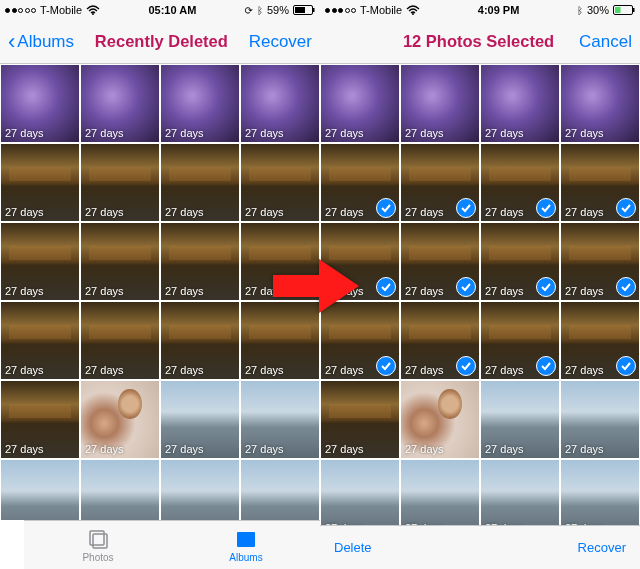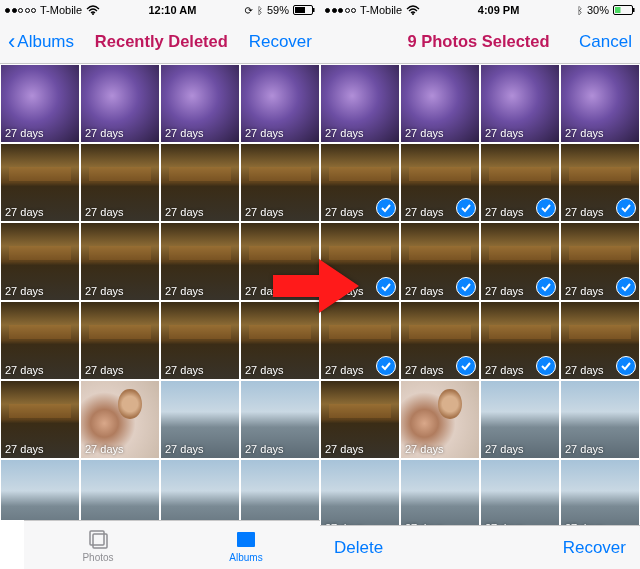--- a/index.html
+++ b/index.html
@@ -38,21 +38,21 @@
   .city { background: linear-gradient(#a7c3d9 0%, #c9d8e3 40%, #7a8a94 60%, #5c6a74 100%); }
   .selfie { background: radial-gradient(circle at 30% 55%, #d9a88a 0%, #b07c5e 20%, #e0cfc4 45%, #c9b8a8 100%); }
   .selfie::after { content: ""; position: absolute; right: 22%; top: 10%; width: 30%; height: 40%; background: radial-gradient(circle, #d9b08c 40%, #a8764e 70%); border-radius: 50%; }
 
   .tabbar { height: 49px; background: #f7f7f8; border-top: 1px solid #c8c8c9; display: flex; margin-left: 24px; }
   .tab { flex: 1; display: flex; flex-direction: column; align-items: center; justify-content: center; gap: 2px; font-size: 10px; color: #8e8e93; }
   .tab.active { color: #007aff; }
   .tab svg { width: 24px; height: 22px; }
 
   .toolbar { height: 44px; background: #f7f7f8; border-top: 1px solid #c8c8c9; display: flex; align-items: center; justify-content: space-between; padding: 0 14px; }
-  .toolbar .btn { color: #007aff; font-size: 17px; }
+  .toolbar .btn { color: #007aff; font-size: 13px; }
 
   .arrow { position: absolute; left: 273px; top: 255px; z-index: 10; pointer-events: none; }
   .arrow svg { width: 86px; height: 62px; filter: drop-shadow(0 0 2px rgba(0,0,0,.4)); }
 </style>
 </head>
 <body>
 
 <div class="wrap">
 
   <div class="phone left">
@@ -64,21 +64,21 @@
             <span></span>
             <span></span>
             <span></span>
           </span>
         <span class="carrier">T-Mobile</span>
         <svg width="14" height="10">
             <path d="M1 4 Q7 -2 13 4 M3 6 Q7 2 11 6 M5 8 Q7 6 9 8" stroke="#000" stroke-width="1.2" fill="none"></path>
             <circle cx="7" cy="9" r="1" fill="#000"></circle>
           </svg>
       </div>
-      <span class="time">12:10 AM</span>
+      <span class="time">05:10 AM</span>
       <div class="sr">
         <span style="font-size:10px">⟳</span>
         <span style="font-size:10px">ᛒ</span>
         <span>59%</span>
         <svg width="22" height="10">
             <rect x="0.5" y="0.5" width="19" height="9" rx="1.5" stroke="#000" fill="none"></rect>
             <rect x="2" y="2" width="10" height="6" fill="#000"></rect>
             <rect x="20" y="3" width="1.5" height="4" fill="#000"></rect>
           </svg>
       </div>
@@ -212,21 +212,21 @@
         <svg width="22" height="10">
             <rect x="0.5" y="0.5" width="19" height="9" rx="1.5" stroke="#000" fill="none"></rect>
             <rect x="2" y="2" width="5.5" height="6" fill="#4cd964"></rect>
             <rect x="20" y="3" width="1.5" height="4" fill="#000"></rect>
           </svg>
       </div>
     </div>
 
     <div class="nav">
       <div style="width:50px"></div>
-      <div class="title">9 Photos Selected</div>
+      <div class="title">12 Photos Selected</div>
       <div class="action">Cancel</div>
     </div>
 
     <div class="grid">
       <div class="row r1">
         <div class="cell flower">
             <span class="badge">27 days</span>
           </div>
         <div class="cell flower">
             <span class="badge">27 days</span>

